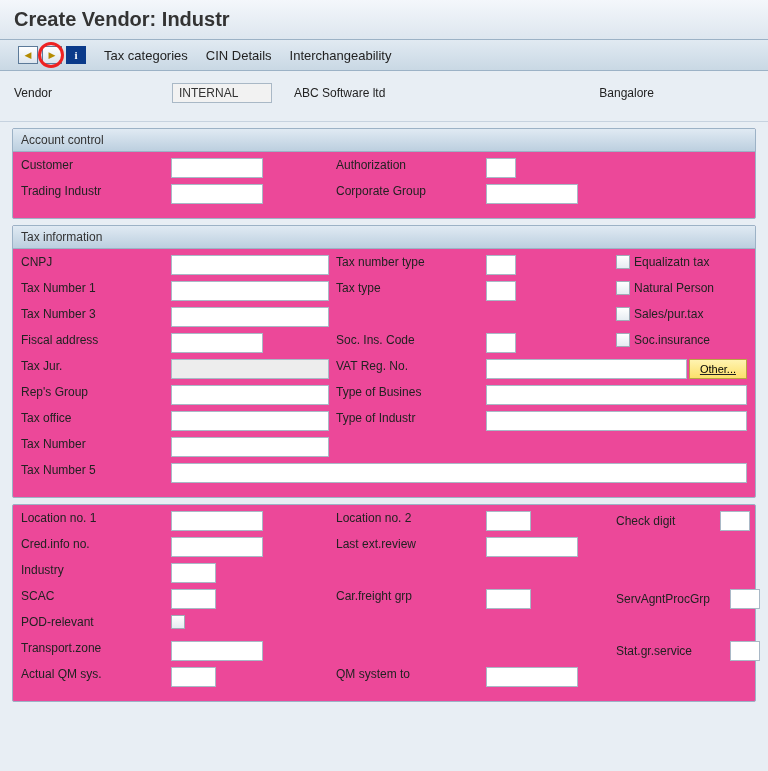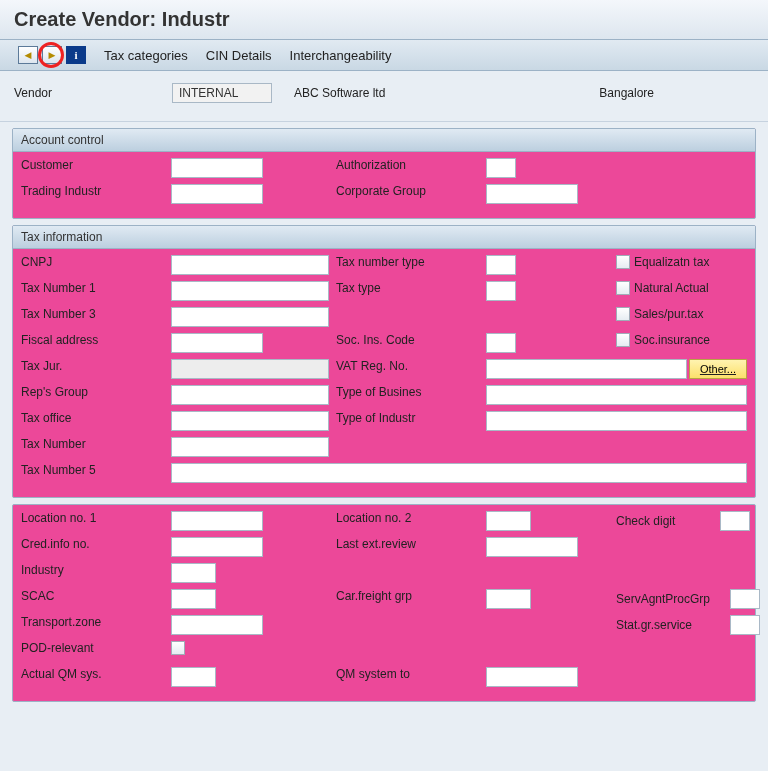--- a/index.html
+++ b/index.html
@@ -206,21 +206,21 @@
       <span class="col1">Tax Number 1</span>
       <span class="col2">
           <input type="text" class="w-l" style="">
         </span>
       <span class="col3">Tax type</span>
       <span class="col4">
           <input type="text" class="w-s" style="">
         </span>
       <span class="col5">
           <span class="chk"></span>
-          <span>Natural Actual</span>
+          <span>Natural Person</span>
         </span>
     </div>
     <div class="row">
       <span class="col1">Tax Number 3</span>
       <span class="col2">
           <input type="text" class="w-l" style="">
         </span>
       <span class="col3"></span>
         <span class="col4"></span>
       <span class="col5">
@@ -328,38 +328,38 @@
       <span class="col3">Car.freight grp</span>
       <span class="col4">
           <input type="text" class="w-sm" style="">
         </span>
       <span class="col5">
           <span style="width:110px">ServAgntProcGrp</span>
           <input type="text" class="w-s" style="margin-left: auto;">
         </span>
     </div>
     <div class="row">
+      <span class="col1">POD-relevant</span>
+      <span class="col2">
+          <span class="chk"></span>
+        </span>
+    </div>
+    <div class="row">
       <span class="col1">Transport.zone</span>
       <span class="col2">
           <input type="text" class="w-m" style="">
         </span>
       <span class="col3"></span>
         <span class="col4"></span>
       <span class="col5">
           <span style="width:110px">Stat.gr.service</span>
           <input type="text" class="w-s" style="margin-left: auto;">
         </span>
     </div>
     <div class="row">
-      <span class="col1">POD-relevant</span>
-      <span class="col2">
-          <span class="chk"></span>
-        </span>
-    </div>
-    <div class="row">
       <span class="col1">Actual QM sys.</span>
       <span class="col2">
           <input type="text" class="w-sm" style="">
         </span>
       <span class="col3">QM system to</span>
       <span class="col4">
           <input type="text" class="w-m" style="">
         </span>
     </div>
   </div>

